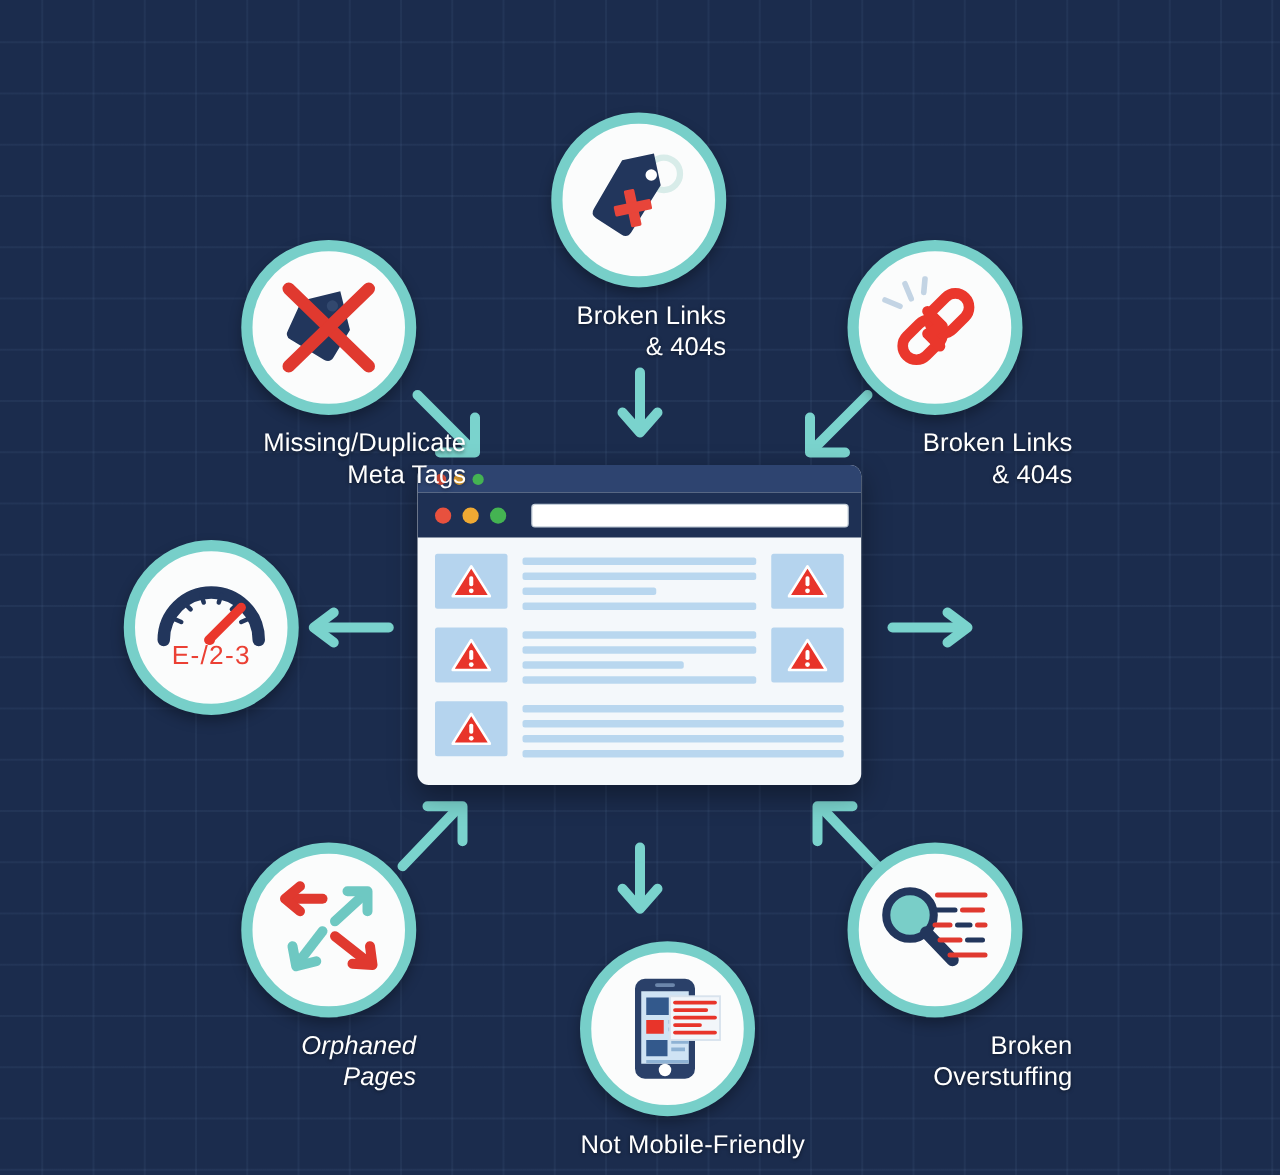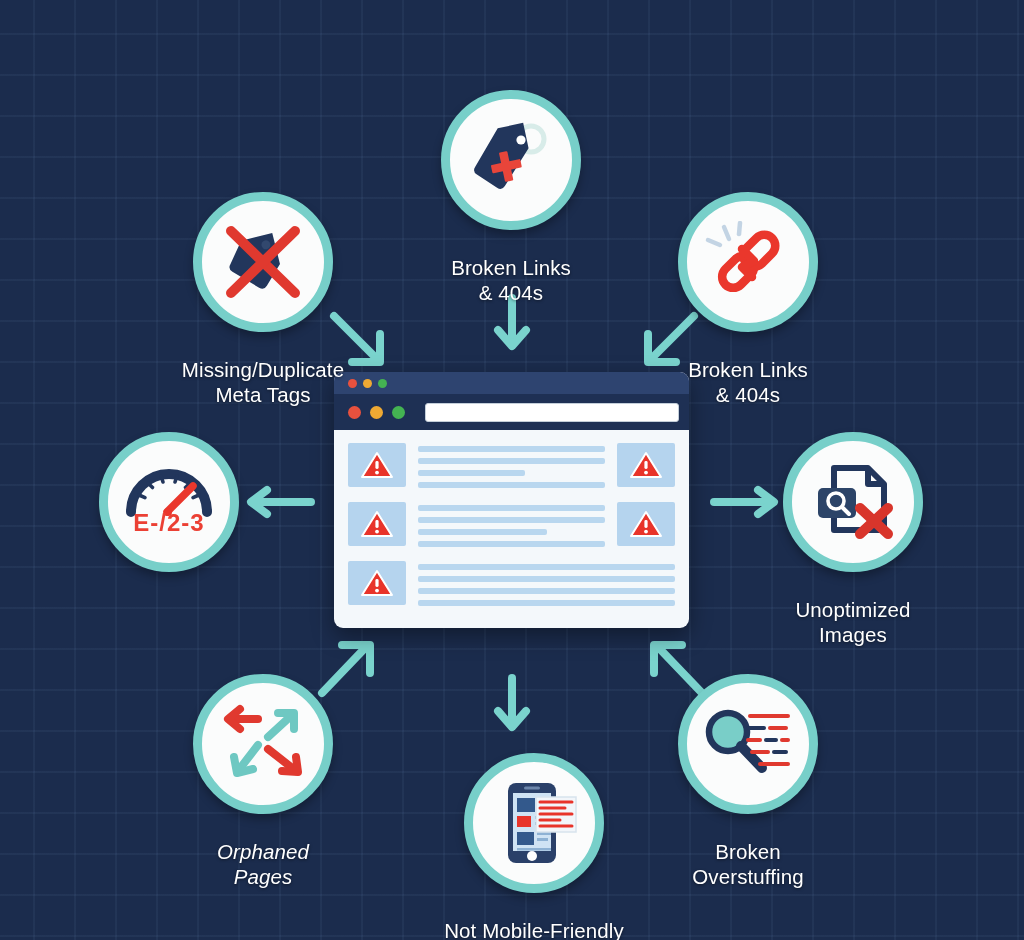--- a/index.html
+++ b/index.html
@@ -34,27 +34,28 @@
     border-radius: 50%;
     background: #fbfcfc;
     border: 9px solid #77cfc9;
     box-sizing: border-box;
     box-shadow: 0 5px 10px rgba(0,0,0,0.30);
     display: flex;
     align-items: center;
     justify-content: center;
   }
   .node .label {
-    margin-top: 25px;
+    margin-top: 10px;
     color: #ffffff;
     font-size: 20.5px;
     line-height: 25px;
     letter-spacing: .1px;
     text-shadow: 0 1px 3px rgba(0,0,0,.5);
     white-space: pre-line;
+    text-align: right;
   }
   .node.wide { width: 220px; margin-left: -40px; }
   .node.wide .circle { margin-left: 40px; }
 
   
   .arrow { position: absolute; }
   .arrow svg { display: block; overflow: visible; }
 
   
   #browser {
@@ -119,22 +120,22 @@
   .ln { height: 6px; border-radius: 2px; background: #b9d7ef; }
 
   
   .ico { display: block; }
   .gauge-text {
     position: absolute;
     bottom: 26px;
     left: 0; right: 0;
     text-align: center;
     color: #eb4034;
-    font-size: 24px;
-    font-weight: bold;
+    font-size: 21px;
+    font-weight: normal;
     letter-spacing: 1px;
     font-family: "Liberation Sans", sans-serif;
   }
 </style>
 </head>
 <body>
 
 <div id="canvas">
 
   <div class="arrow" style="left:330px; top:312px;">
@@ -334,35 +335,20 @@
           <path d="M69 25 L64.5 29.5"></path>
           <path d="M78 37 L72 39.6"></path>
         </g>
         <path d="M46 54 L72 28" stroke="#ea372c" stroke-width="7.5" stroke-linecap="round"></path>
         <circle cx="47" cy="54" r="4" fill="#ea372c"></circle>
       </svg>
       <div class="gauge-text">E-/2-3</div>
     </div>
   </div>
 
-  <div class="node wide" style="left:783px; top:432px;">
-    <div class="circle">
-      <svg class="ico" width="86" height="84" viewBox="0 0 86 84">
-        <path d="M24 8 L58 8 L74 24 L74 70 L24 70 Z" fill="none" stroke="#22365c" stroke-width="6" stroke-linejoin="round"></path>
-        <path d="M58 8 L58 24 L74 24" fill="none" stroke="#22365c" stroke-width="6" stroke-linejoin="round"></path>
-        <rect x="8" y="28" width="38" height="30" rx="5" fill="#2c4468"></rect>
-        <circle cx="26" cy="41" r="8" fill="none" stroke="#ffffff" stroke-width="3.6"></circle>
-        <path d="M32 47 L39 54" stroke="#ffffff" stroke-width="4" stroke-linecap="round"></path>
-        <path d="M50 48 L78 74" stroke="#d8352b" stroke-width="10" stroke-linecap="round"></path>
-        <path d="M78 48 L50 74" stroke="#d8352b" stroke-width="10" stroke-linecap="round"></path>
-      </svg>
-    </div>
-    <div class="label">Unoptimized
-Images</div>
-  </div>
 
   <div class="node" style="left:193px; top:674px;font-style:italic;">
     <div class="circle">
       <svg class="ico" width="86" height="86" viewBox="0 0 86 86">
         <g stroke-width="8" stroke-linecap="round" stroke-linejoin="round" fill="none">
           <g stroke="#e0392f">
             <path d="M38 18 L10 18"></path>
               <path d="M20 8 L8 18 L20 28"></path>
             <path d="M48 48 L76 70"></path>
               <path d="M62 70 L78 71 L76 56"></path>

